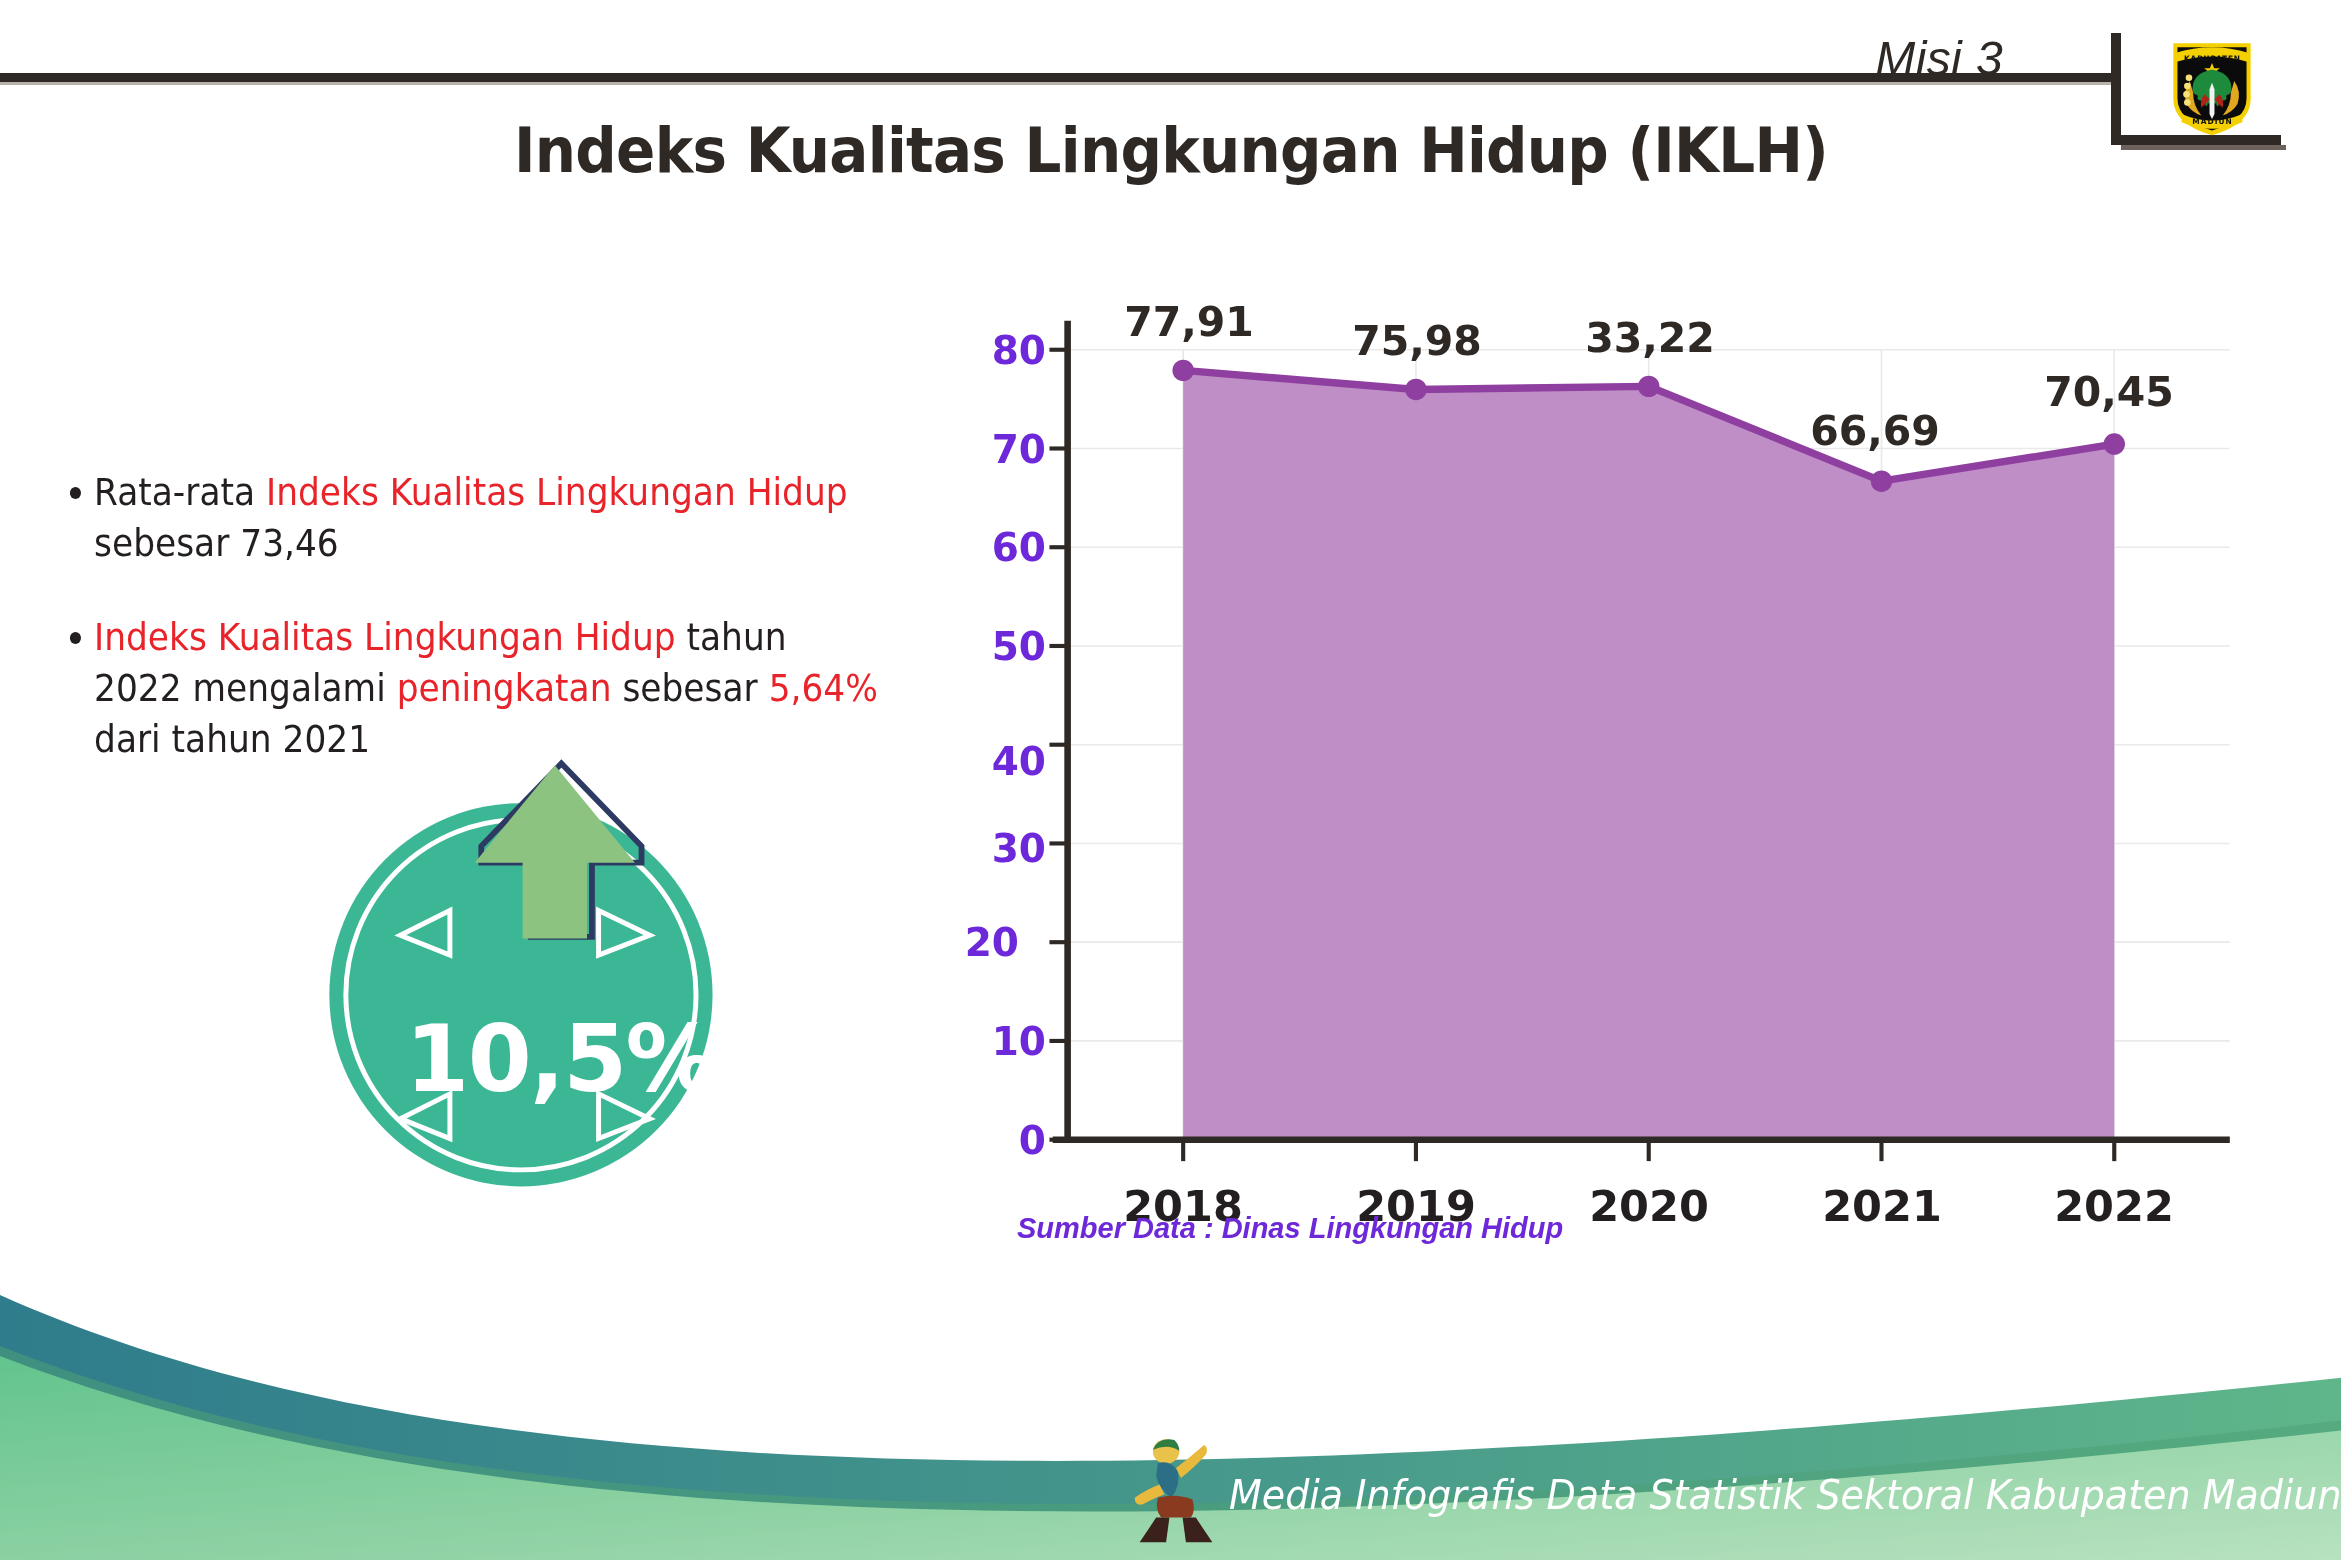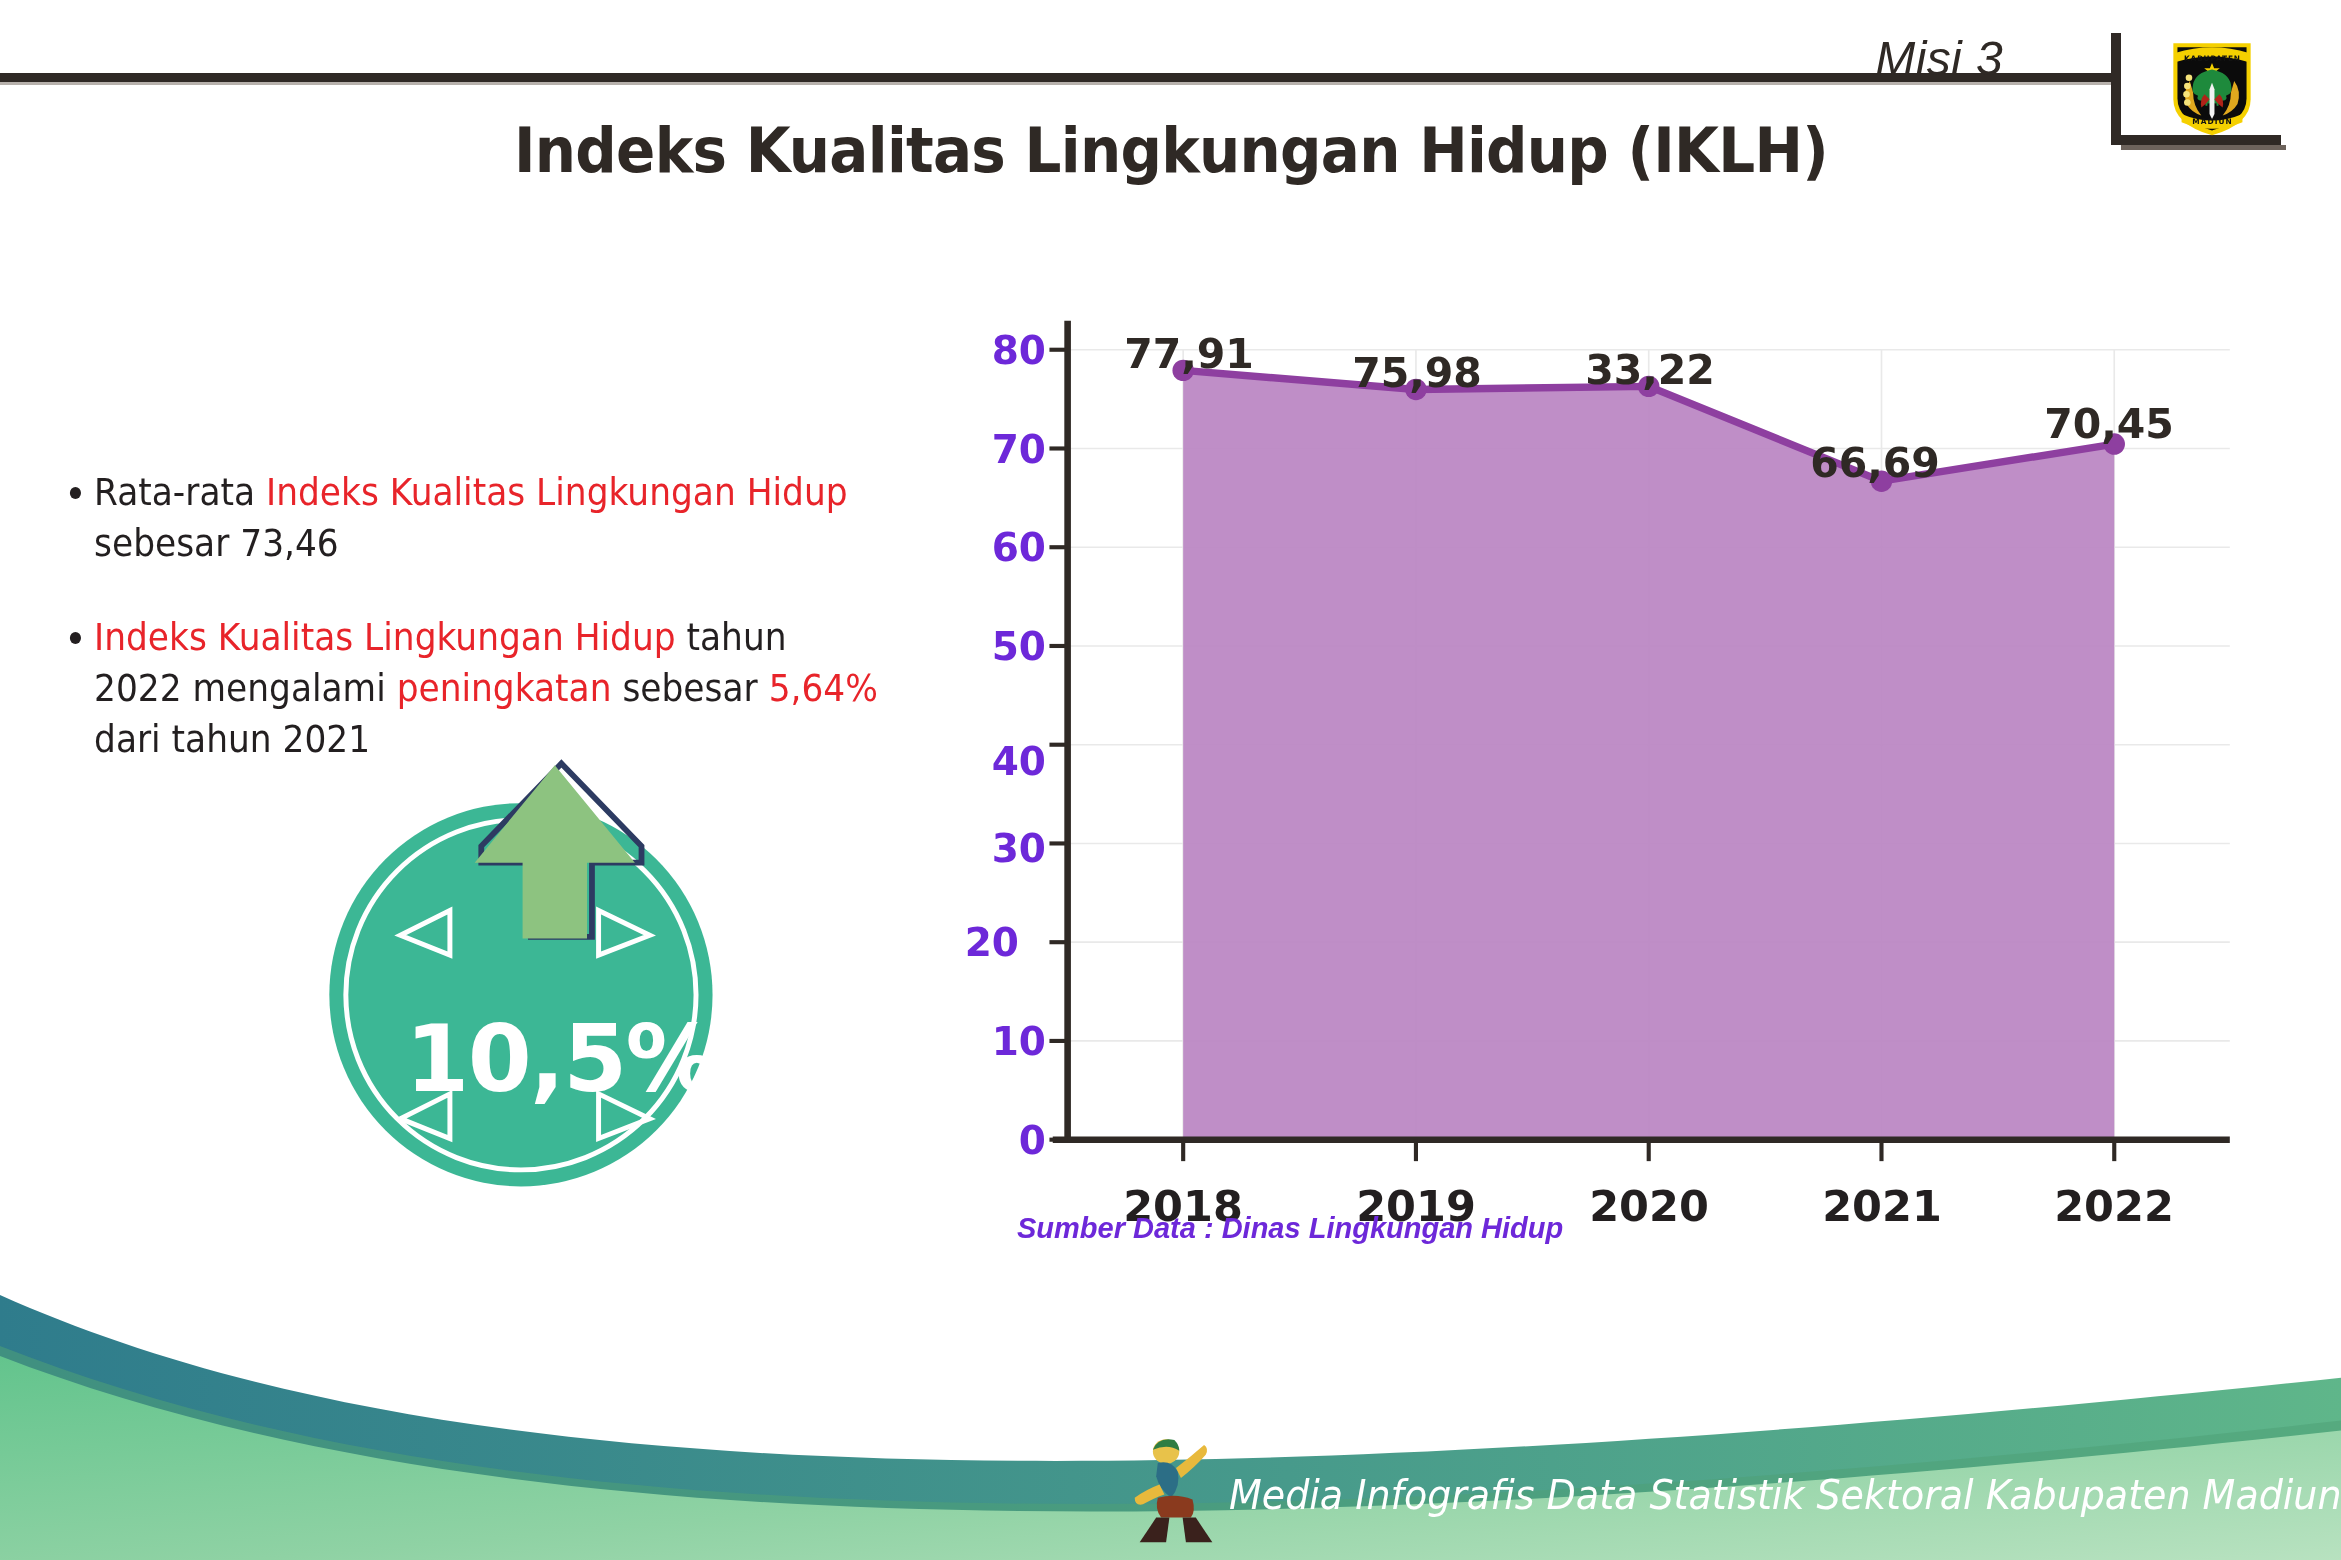--- a/index.html
+++ b/index.html
@@ -174,21 +174,20 @@
     white-space: nowrap;
   }
   .dlabel {
     position: absolute;
     font-family: "DejaVu Sans", sans-serif;
     font-weight: bold;
     font-size: 41px;
     color: #2f2925;
     transform: translateX(-50%);
     white-space: nowrap;
-    margin-top: 32px;
   }
   #source-note {
     position: absolute;
     left: 1017px;
     top: 1212px;
     font-family: "Liberation Sans", sans-serif;
     font-weight: bold;
     font-style: italic;
     font-size: 29px;
     color: #6d28d9;

